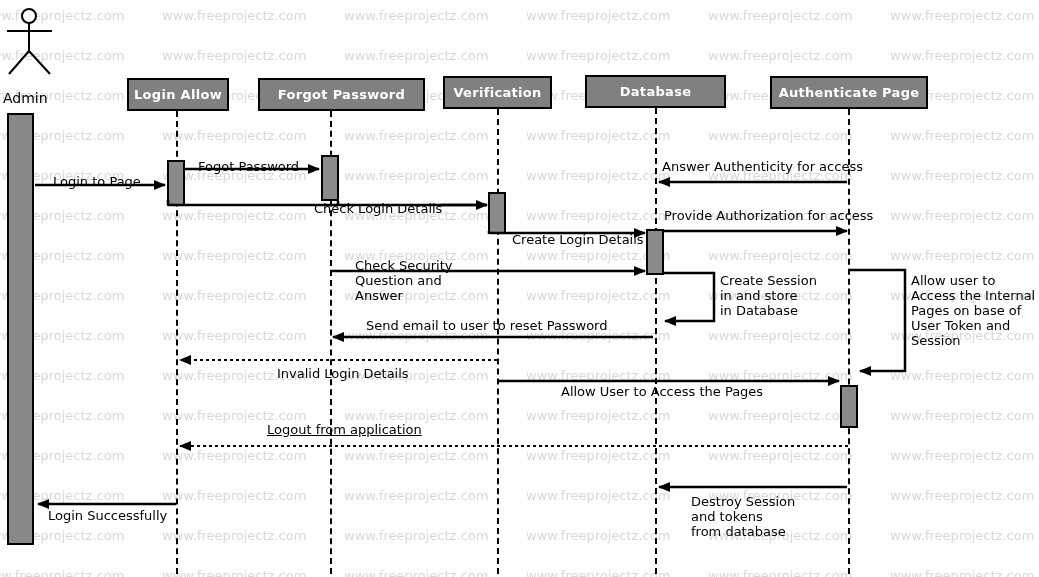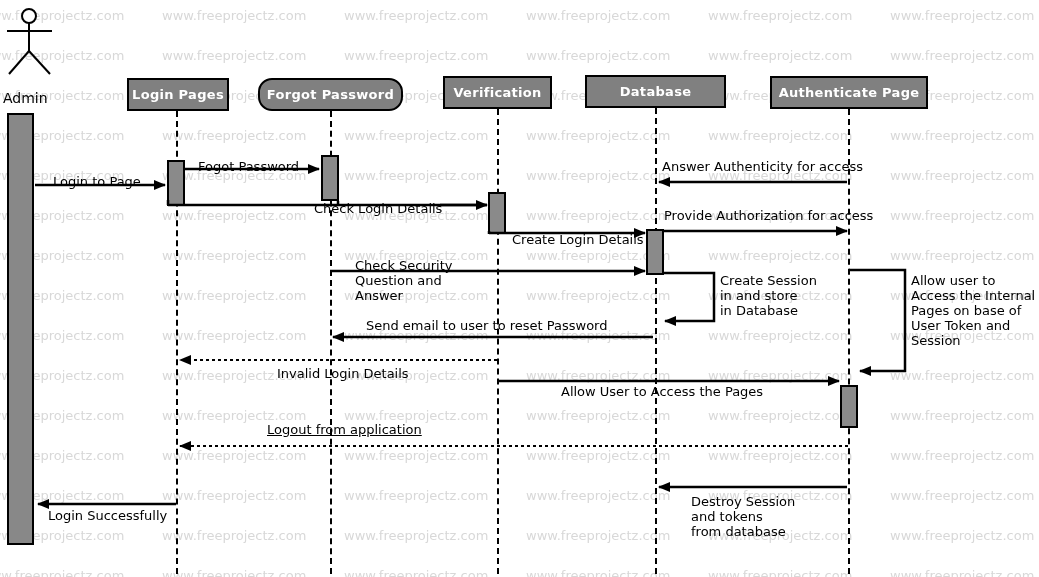--- a/index.html
+++ b/index.html
@@ -216,23 +216,23 @@
         <line x1="3" y1="25" x2="48" y2="25" stroke="#000" stroke-width="2"></line>
         <line x1="25" y1="45" x2="5" y2="68" stroke="#000" stroke-width="2"></line>
         <line x1="25" y1="45" x2="46" y2="68" stroke="#000" stroke-width="2"></line>
       </svg>
     </div>
     <div class="actor-label" style="left:3px; top:90px;">Admin</div>
 
     <div class="activation tall" style="left:7px; top:113px; width:27px; height:432px;"></div>
 
     <div class="lifeline-head" style="left:127px; top:78px; width:102px; height:33px;">
-      <span>Login Pages</span>
-    </div>
-    <div class="lifeline-head" style="left:258px; top:78px; width:145px; height:33px;border-radius:14px;">
+      <span>Login Allow</span>
+    </div>
+    <div class="lifeline-head" style="left:258px; top:78px; width:167px; height:33px;">
       <span>Forgot Password</span>
     </div>
     <div class="lifeline-head" style="left:443px; top:76px; width:109px; height:33px;">
       <span>Verification</span>
     </div>
     <div class="lifeline-head" style="left:585px; top:75px; width:141px; height:33px;">
       <span>Database</span>
     </div>
     <div class="lifeline-head" style="left:770px; top:76px; width:158px; height:33px;">
       <span>Authenticate Page</span>

